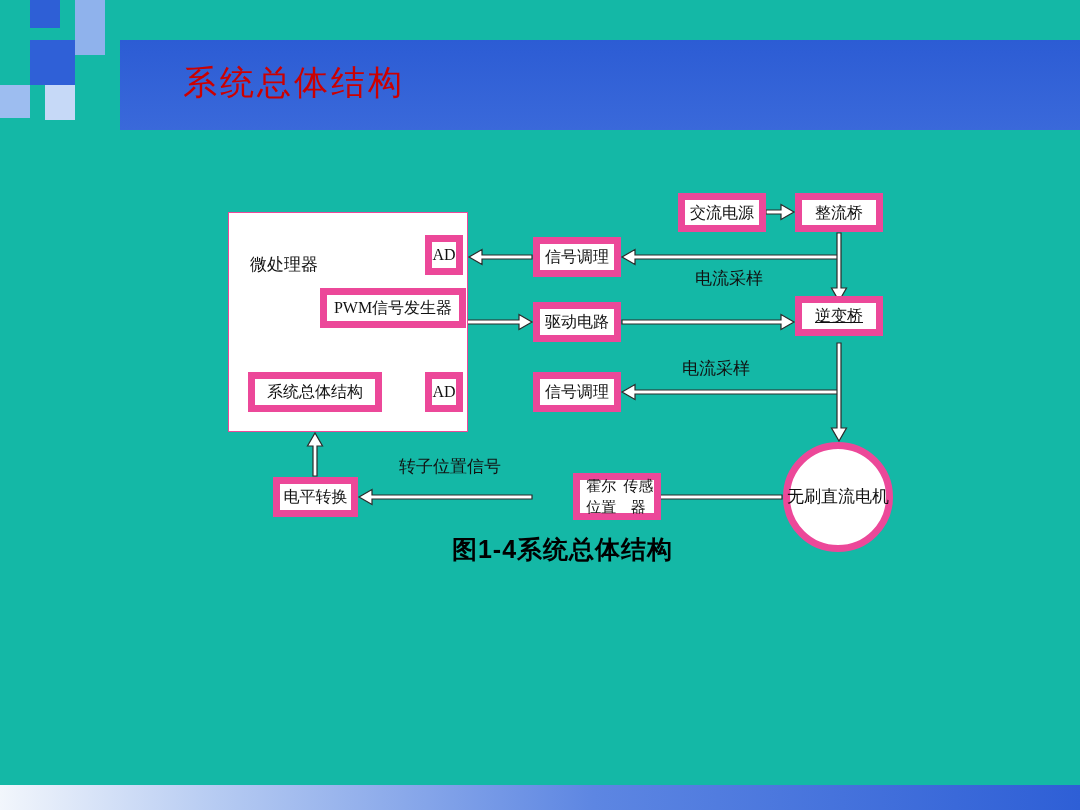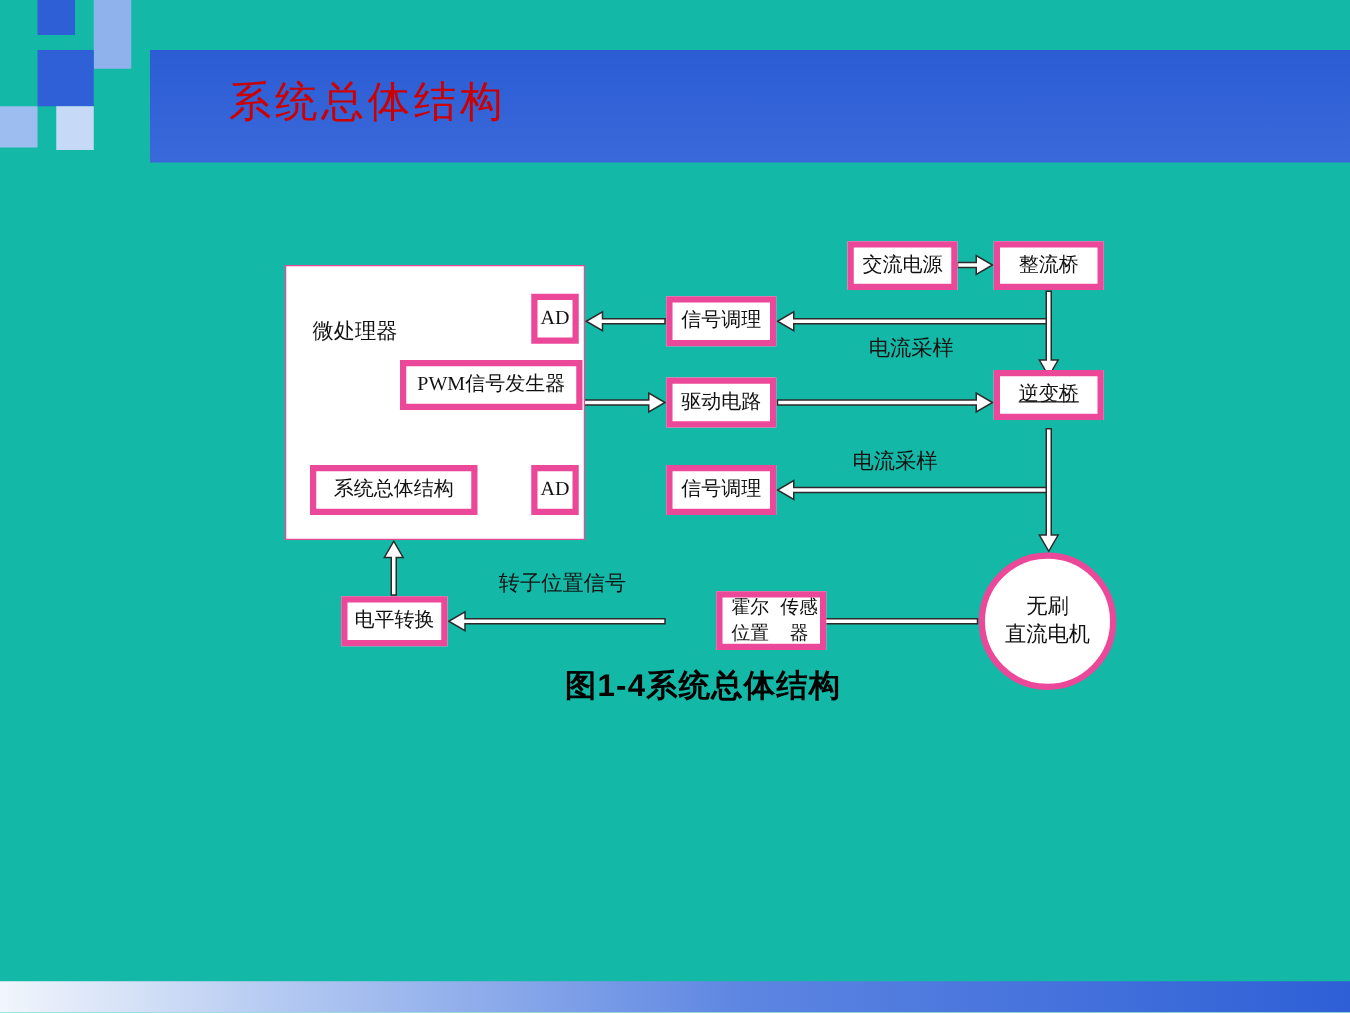--- a/index.html
+++ b/index.html
@@ -14,27 +14,27 @@
   }
   .title {
     position:absolute; left:63px; top:26px;
     font:400 34px/1 "Liberation Serif","DejaVu Serif",serif;
     color:#cc0000; letter-spacing:3px; white-space:nowrap;
   }
   .arrows { position:absolute; left:0; top:0; pointer-events:none; }
   .arrows polygon { fill:#ffffff; stroke:#2b2b2b; stroke-width:1.2; stroke-linejoin:miter; }
   .box {
     position:absolute; box-sizing:border-box; background:#ffffff;
-    border:5px solid #ec4899; display:flex; align-items:center; justify-content:center;
+    border:7px solid #ec4899; display:flex; align-items:center; justify-content:center;
     font:16px/1.25 "Liberation Serif","DejaVu Serif",serif; color:#111111;
     text-align:center; white-space:nowrap;
   }
   .bigbox { border-width:1.5px; }
   .twoline { white-space:normal;margin-left:40px; }
-  .circle { border-radius:50%; flex-direction:column; font-size:17px; line-height:1.35; }
+  .circle { border-radius:50%; flex-direction:row; font-size:17px; line-height:1.35; }
   .lbl {
     position:absolute; font:17px/1 "Liberation Serif","DejaVu Serif",serif;
     color:#111111; white-space:nowrap;
   }
   .caption {
     position:absolute; left:330px; top:534px; width:465px; text-align:center;
     font:700 25px/1.2 "Liberation Sans","DejaVu Sans",sans-serif; color:#000000;
     letter-spacing:1px;
   }
   .bottombar {

